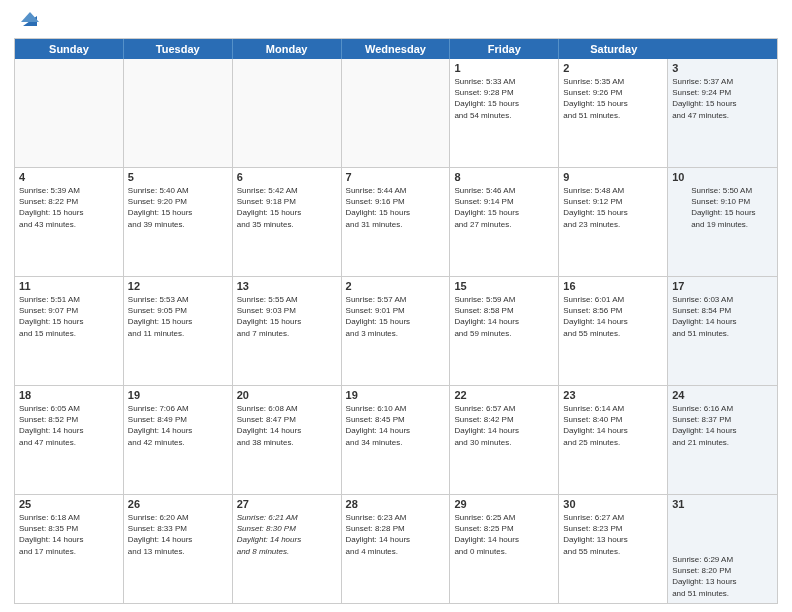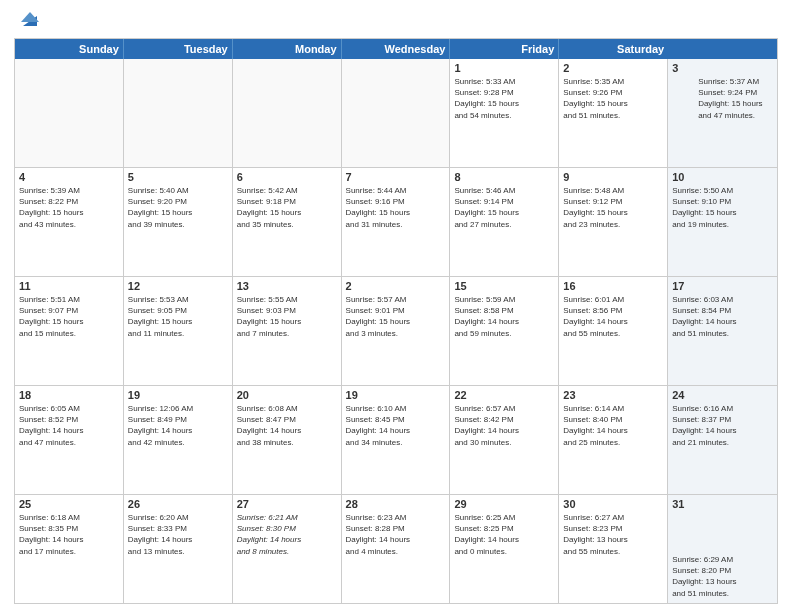--- a/index.html
+++ b/index.html
@@ -48,21 +48,21 @@
     .cal-header-row {
       display: grid;
       grid-template-columns: repeat(7, 1fr);
       background-color: #2a6db5;
     }
     .cal-header-cell {
       color: #fff;
       font-size: 11px;
       font-weight: bold;
       padding: 4px 4px;
-      text-align: right;
+      text-align: center;
       border-right: 1px solid #5591c9;
     }
     .cal-header-cell:last-child { border-right: none; }
     .cal-body {
       flex: 1;
       display: flex;
       flex-direction: column;
     }
     .cal-week {
       display: grid;
@@ -139,21 +139,21 @@
           </div>
           <div class="cal-cell">
             <span class="day-num">2</span>
             <div class="cell-info" style="white-space: pre-line;">Sunrise: 5:35 AM
 Sunset: 9:26 PM
 Daylight: 15 hours
 and 51 minutes.</div>
           </div>
           <div class="cal-cell shaded">
             <span class="day-num">3</span>
-            <div class="cell-info" style="white-space: pre-line; margin-left: 26px;">Sunrise: 5:37 AM
+            <div class="cell-info" style="white-space: pre-line;">Sunrise: 5:37 AM
 Sunset: 9:24 PM
 Daylight: 15 hours
 and 47 minutes.</div>
           </div>
         </div>
         <div class="cal-week">
           <div class="cal-cell">
             <span class="day-num">4</span>
             <div class="cell-info" style="white-space: pre-line;">Sunrise: 5:39 AM
 Sunset: 8:22 PM
@@ -190,21 +190,21 @@
           </div>
           <div class="cal-cell">
             <span class="day-num">9</span>
             <div class="cell-info" style="white-space: pre-line;">Sunrise: 5:48 AM
 Sunset: 9:12 PM
 Daylight: 15 hours
 and 23 minutes.</div>
           </div>
           <div class="cal-cell shaded">
             <span class="day-num">10</span>
-            <div class="cell-info" style="white-space: pre-line;">Sunrise: 5:50 AM
+            <div class="cell-info" style="white-space: pre-line; margin-left: 19px;">Sunrise: 5:50 AM
 Sunset: 9:10 PM
 Daylight: 15 hours
 and 19 minutes.</div>
           </div>
         </div>
         <div class="cal-week">
           <div class="cal-cell">
             <span class="day-num">11</span>
             <div class="cell-info" style="white-space: pre-line;">Sunrise: 5:51 AM
 Sunset: 9:07 PM
@@ -257,21 +257,21 @@
         <div class="cal-week">
           <div class="cal-cell">
             <span class="day-num">18</span>
             <div class="cell-info" style="white-space: pre-line;">Sunrise: 6:05 AM
 Sunset: 8:52 PM
 Daylight: 14 hours
 and 47 minutes.</div>
           </div>
           <div class="cal-cell">
             <span class="day-num">19</span>
-            <div class="cell-info" style="white-space: pre-line;">Sunrise: 12:06 AM
+            <div class="cell-info" style="white-space: pre-line;">Sunrise: 7:06 AM
 Sunset: 8:49 PM
 Daylight: 14 hours
 and 42 minutes.</div>
           </div>
           <div class="cal-cell">
             <span class="day-num">20</span>
             <div class="cell-info" style="white-space: pre-line;">Sunrise: 6:08 AM
 Sunset: 8:47 PM
 Daylight: 14 hours
 and 38 minutes.</div>

